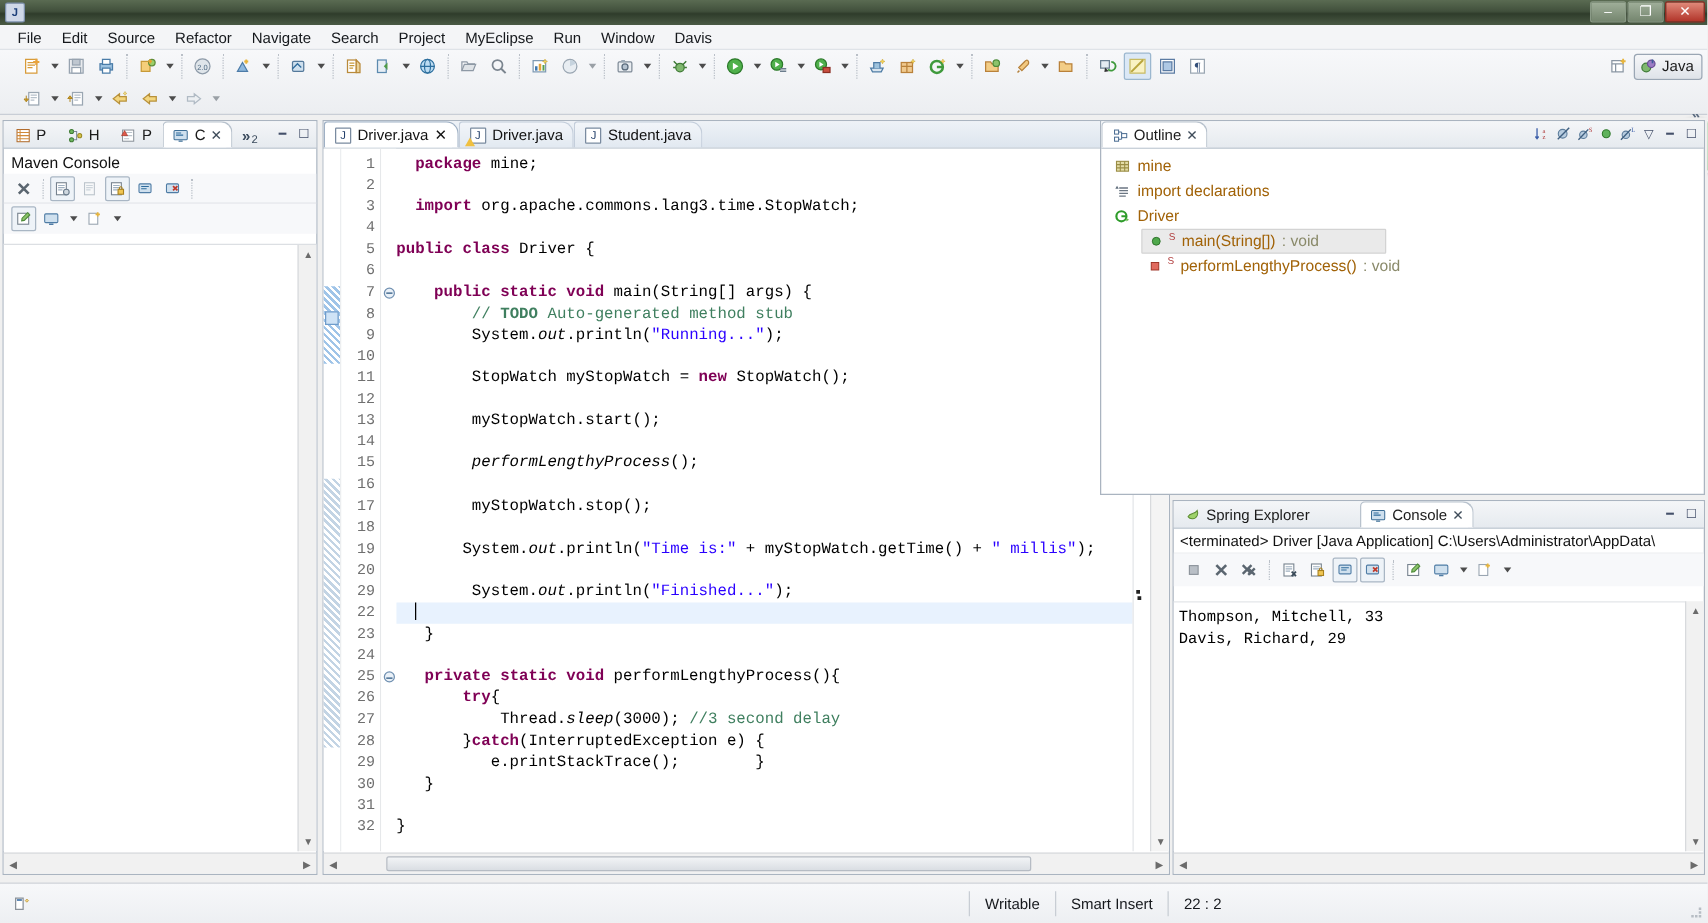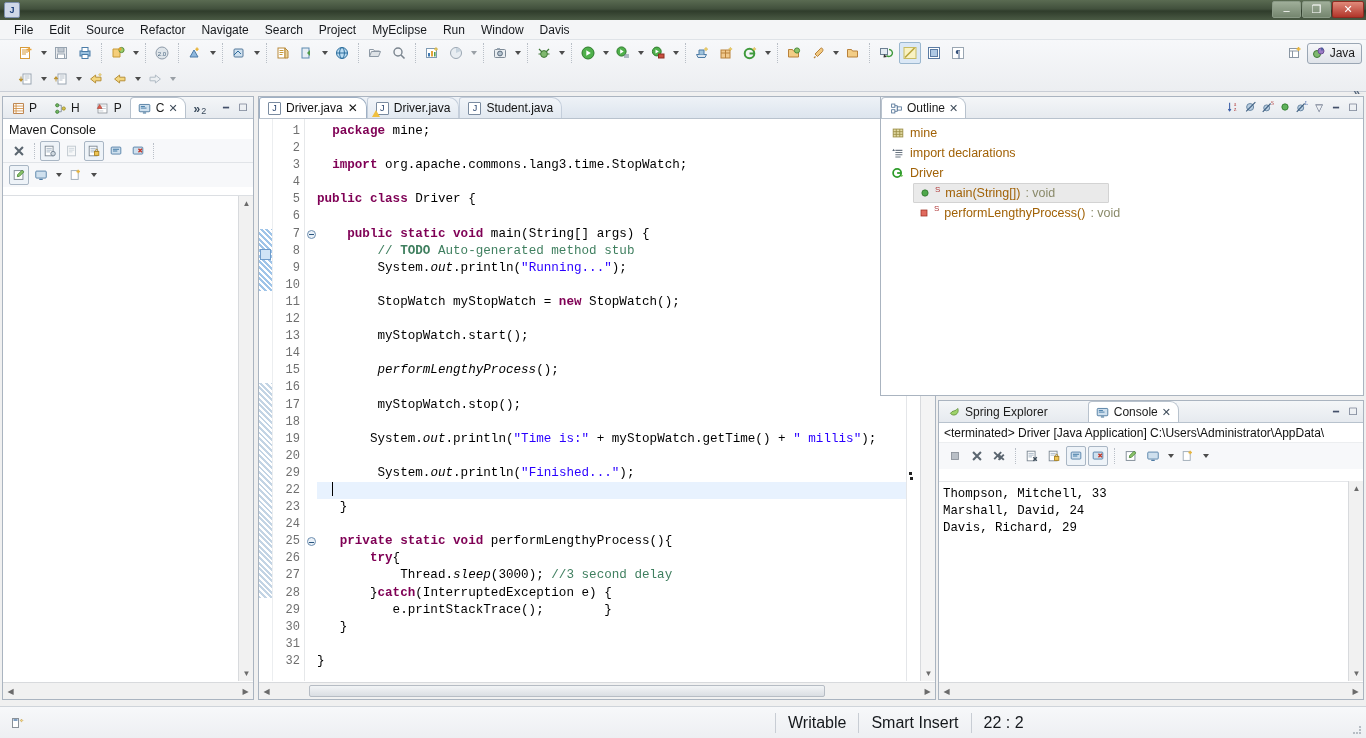--- a/index.html
+++ b/index.html
@@ -324,21 +324,21 @@
   #statusbar {
     position: absolute; left: 0; right: 0; bottom: 0; height: 32px;
     background: linear-gradient(to bottom,#f7f8fa,#edeff2);
     border-top: 1px solid #cfd4da;
     display: flex; align-items: center;
   }
   .st-cell {
     height: 20px; display:flex; align-items:center;
     padding: 0 12px;
     border-left: 1px solid #c8cdd4;
-    font-size: 16px; color:#15181c;
+    font-size: 12px; color:#15181c;
     white-space: nowrap;
   }
   #st-left { width: 775px; display:flex; align-items:center; padding-left:10px; }
   .grip {
     position:absolute; right:4px; bottom:3px;
     width:12px;height:12px;
   }
   svg { display:block; }
 </style>
 </head>
@@ -1106,21 +1106,20 @@
       <div class="ibtn">
         <svg width="14" height="14" viewBox="0 0 16 16">
             <rect x="2.5" y="3" width="8" height="10" fill="#fff" stroke="#9aa6b2"></rect>
             <path d="M10.5 2v4M8.5 4h4" stroke="#e8b53c" stroke-width="1.5"></path>
           </svg>
       </div>
       <div class="arw" style="height:18px;"></div>
     </div>
     <div class="ctext" id="console-output">
         <div>Thompson, Mitchell, 33</div>
-        <div>Marshall, David, 24</div>
         <div>Davis, Richard, 29</div>
       </div>
     <div class="vscroll" style="top:80px;bottom:18px;">
       <div class="sc-arrow" style="top:0;">▲</div>
       <div class="sc-arrow" style="bottom:0;">▼</div>
     </div>
     <div class="hscroll">
       <div class="sc-arrow" style="left:0;top:1px;">◀</div>
       <div class="sc-arrow" style="right:0;top:1px;">▶</div>
     </div>

